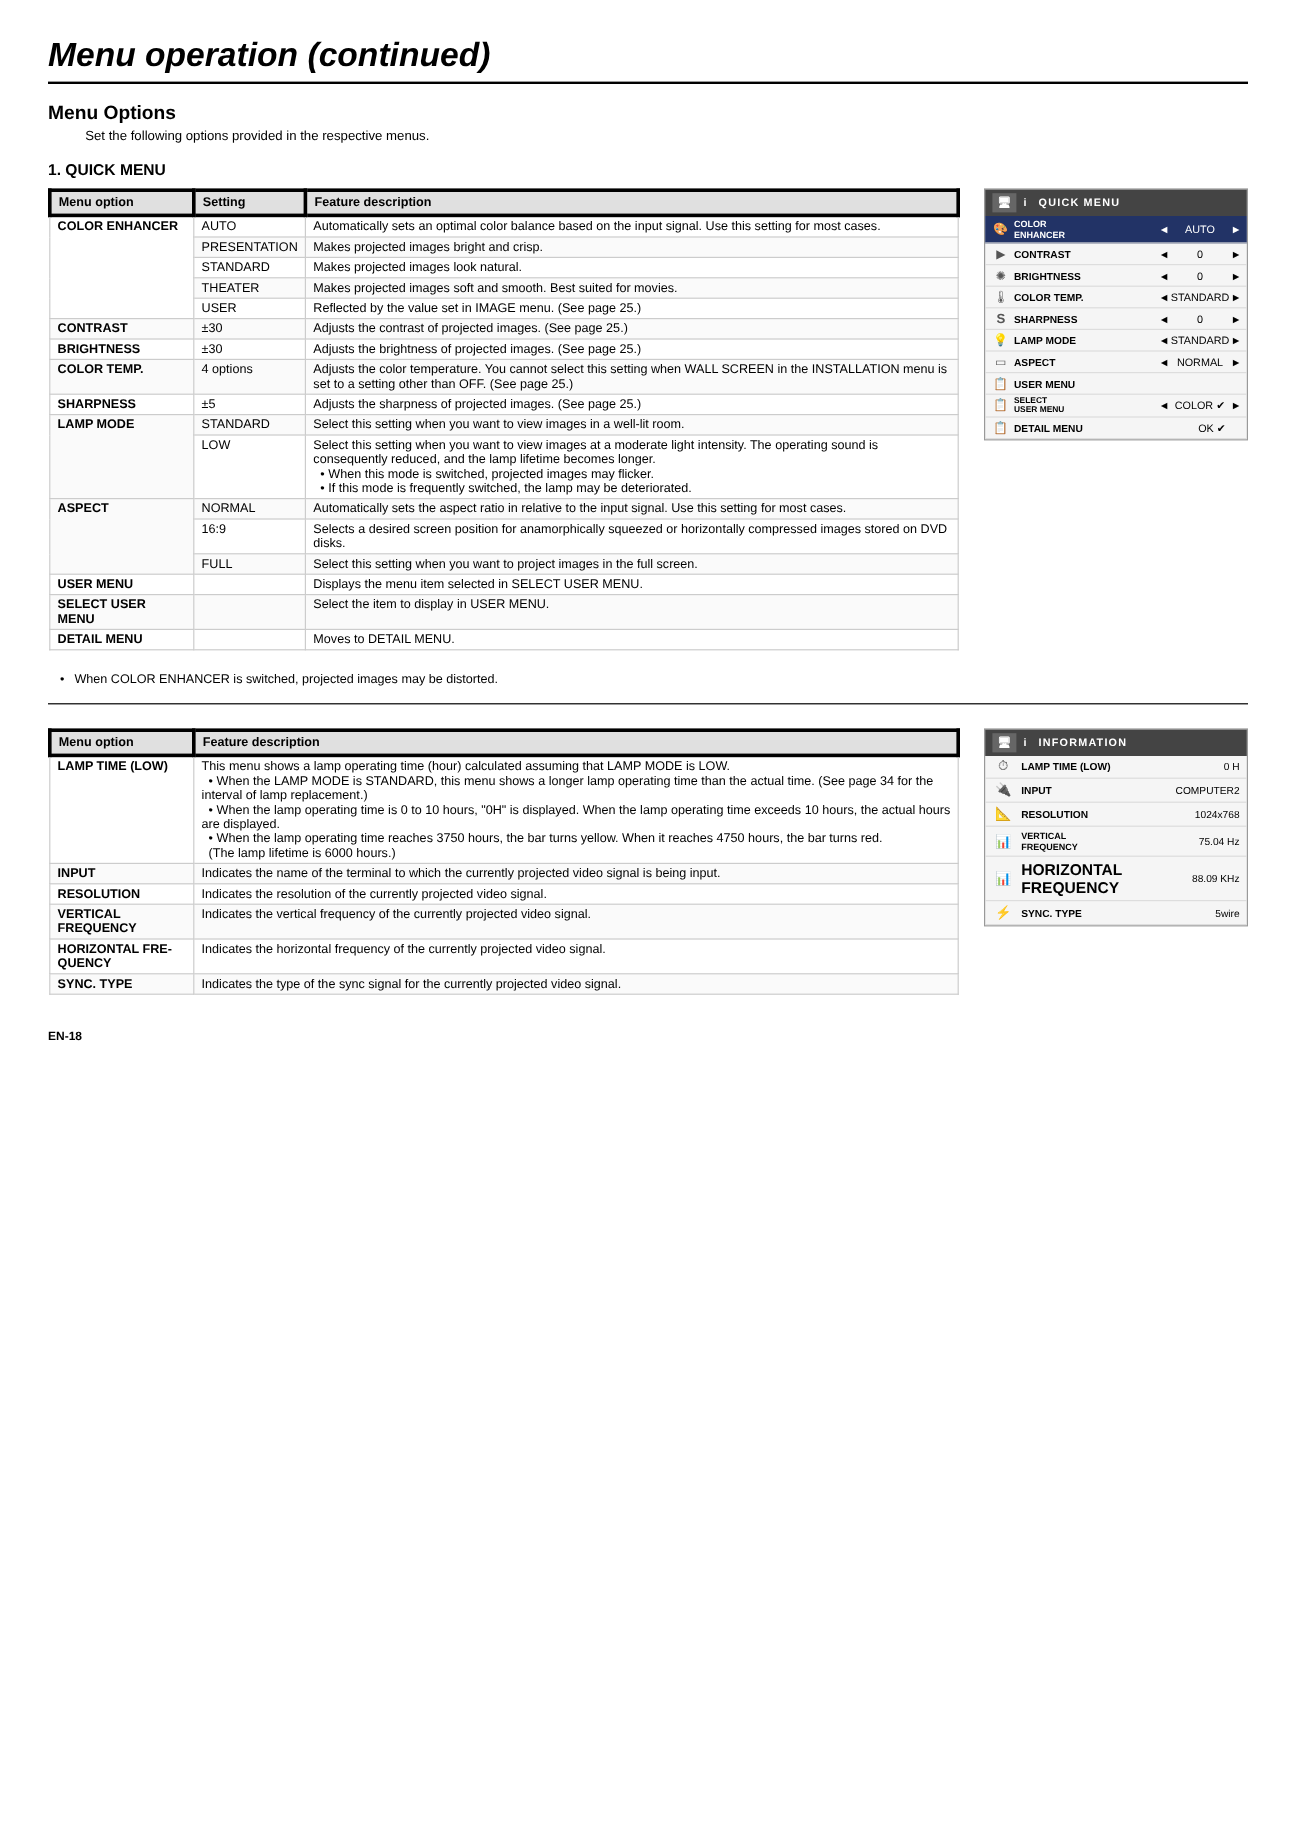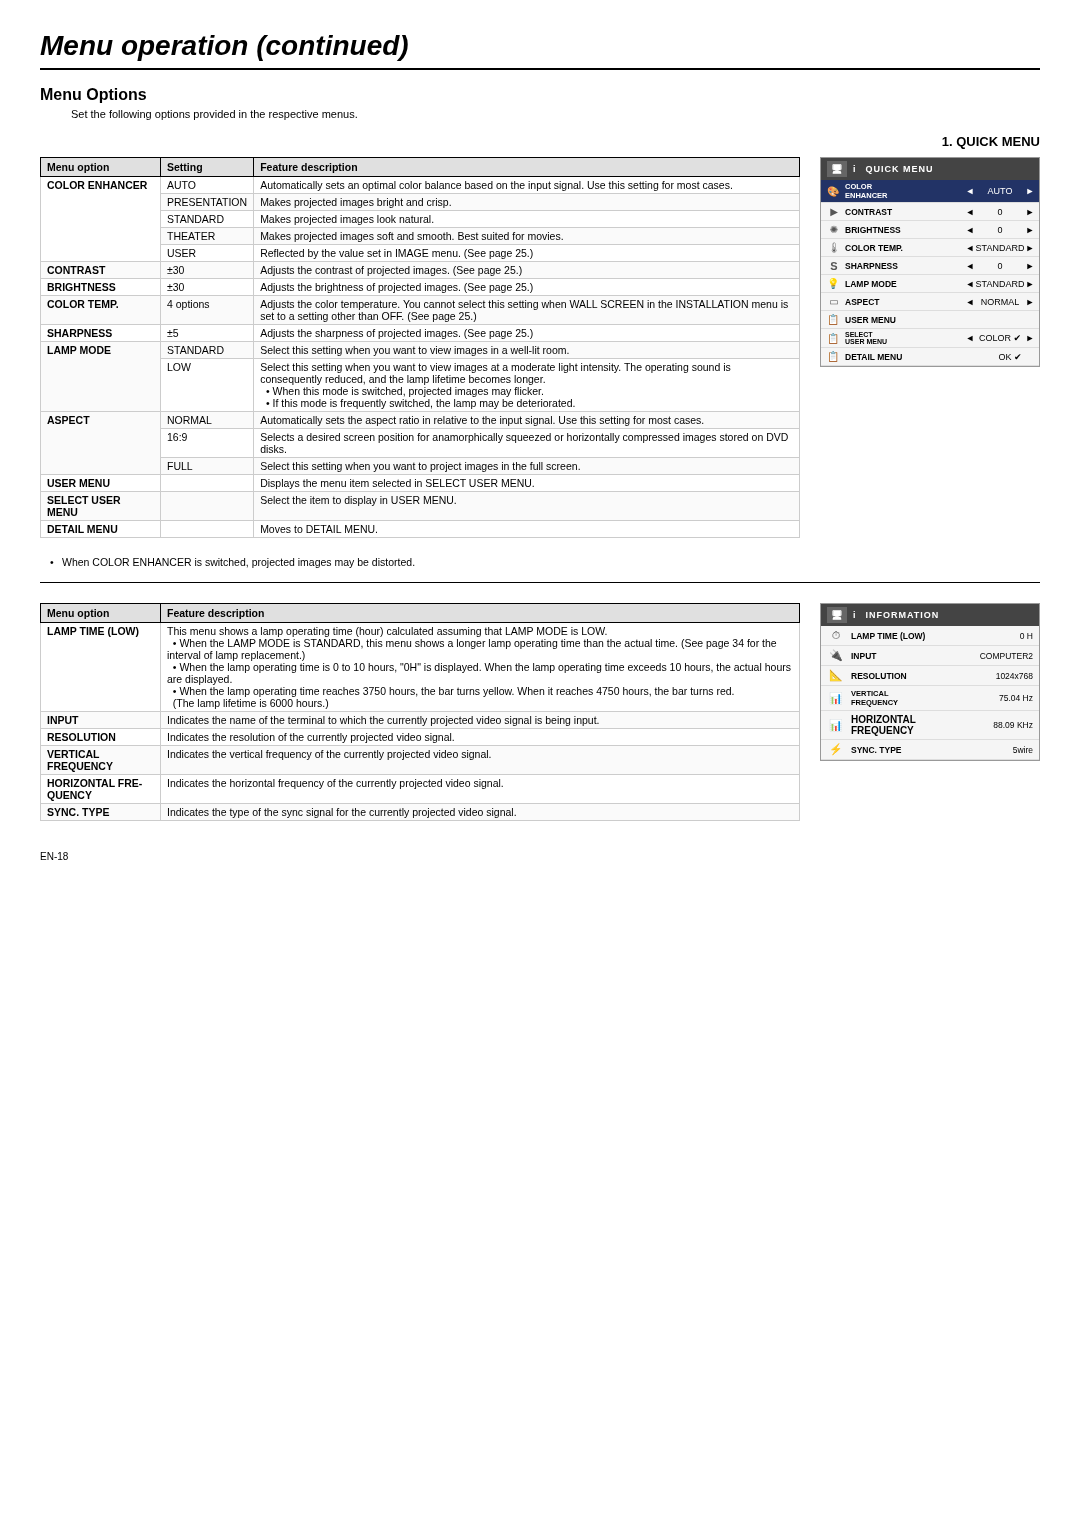--- a/index.html
+++ b/index.html
@@ -28,21 +28,20 @@
     .subtitle {
       font-size: 11px;
       margin-bottom: 14px;
       margin-left: 31px;
     }
     .menu-section-header {
       font-size: 13px;
       font-weight: bold;
       margin-bottom: 8px;
       text-transform: uppercase;
-      text-align: right;
     }
     .content-area {
       display: flex;
       gap: 20px;
       margin-bottom: 16px;
     }
     .table-area {
       flex: 1;
     }
     .sidebar-panel {
@@ -50,21 +49,21 @@
       flex-shrink: 0;
     }
     
     .menu-table {
       width: 100%;
       border-collapse: collapse;
       font-size: 10.5px;
     }
     .menu-table th {
       background: #e0e0e0;
-      border: 1px solid #000000;
+      border: 3px solid #000000;
       padding: 3px 6px;
       text-align: left;
       font-weight: bold;
       font-size: 10.5px;
     }
     .menu-table td {
       border: 1px solid #ccc;
       padding: 2px 6px;
       vertical-align: top;
     }
@@ -207,21 +206,21 @@
     }
     .info-row-value {
       font-size: 8.5px;
       text-align: right;
       min-width: 70px;
     }
 
     .page-number {
       margin-top: 30px;
       font-size: 10px;
-      font-weight: normal;
+      font-weight: bold;
     }
 
     .divider {
       border: none;
       border-top: 1px solid #000;
       margin: 10px 0;
     }
   </style>
 </head>
 <body>
@@ -516,21 +515,21 @@
         </div>
 
         <div class="info-row">
           <span class="info-row-icon">📊</span>
           <span class="info-row-label" style="font-size:7.5px;">VERTICAL<br>FREQUENCY</span>
           <span class="info-row-value">75.04 Hz</span>
         </div>
 
         <div class="info-row">
           <span class="info-row-icon">📊</span>
-          <span class="info-row-label" style="font-size:10px;">HORIZONTAL<br>FREQUENCY</span>
+          <span class="info-row-label" style="font-size:13px;">HORIZONTAL<br>FREQUENCY</span>
           <span class="info-row-value">88.09 KHz</span>
         </div>
 
         <div class="info-row">
           <span class="info-row-icon">⚡</span>
           <span class="info-row-label">SYNC. TYPE</span>
           <span class="info-row-value">5wire</span>
         </div>
       </div>
     </div>

